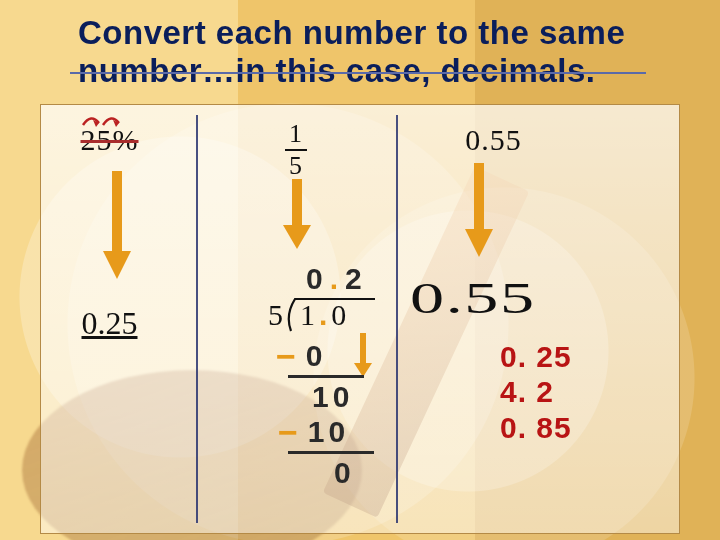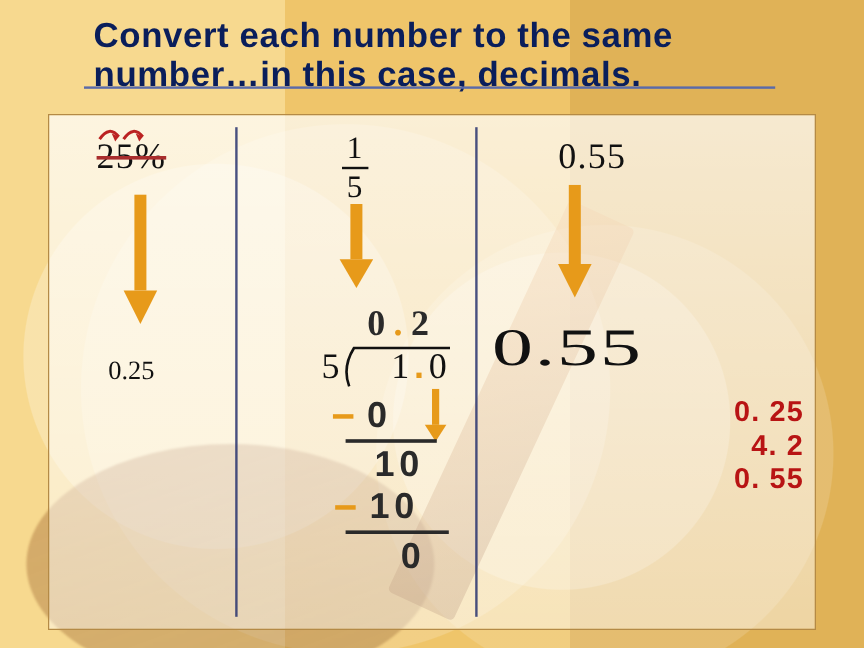--- a/index.html
+++ b/index.html
@@ -32,21 +32,21 @@
   .bg .shape2 {
     position:absolute; left:3%; bottom:-30px; width:340px; height:200px;
     background: linear-gradient(160deg, rgba(150,80,30,.35), rgba(110,60,20,.25));
     border-radius:50%;
     filter: blur(1px);
   }
   
   .title {
     position: relative; z-index: 2;
     padding: 14px 0 4px 78px;
-    font-size: 29px; font-weight: 900;
+    font-size: 33px; font-weight: 900;
     color: #0a1e5b;
     letter-spacing: .5px;
     line-height: 1.15;
   }
   .title .underline {
     position:absolute; left:70px; right:74px; top:72px; height:2px;
     background:#5a6aa9;
   }
   
   .panel {
@@ -92,43 +92,43 @@
   
   .arrow {
     position:absolute;
   }
   .arrow svg { display:block; }
   
   .yellow-arrow svg path, .yellow-arrow svg polygon { fill:#e79a1a; }
   
   .result1 {
     position:absolute; top:200px; left:0; right:0; text-align:center;
-    font-family:"Times New Roman",serif; font-size:22px; color:#111;
+    font-family:"Times New Roman",serif; font-size:32px; color:#111;text-decoration:underline;
   }
   
   .longdiv {
     position:absolute; top:158px; left:42px; width:150px;
     font-family:"Arial Black","Arial",sans-serif; font-weight:900;
     color:#2a2a2a; font-size:30px; line-height:1.05;
     letter-spacing:4px;
   }
   .longdiv .quotient {
-    position:absolute; top:0; left:68px;font-family:Liberation Serif, serif;
+    position:absolute; top:0; left:68px;
   }
   .longdiv .quotient .dot { color:#e79a1a; padding:0 3px; }
   .longdiv .divisor {
     position:absolute; top:36px; left:30px;
     font-family:"Times New Roman",serif; font-weight:400; font-size:30px; color:#111; letter-spacing:0;
   }
   .longdiv .bracket {
     position:absolute; top:32px; left:47px; width:90px; height:40px;
   }
   .longdiv .dividend {
     position:absolute; top:36px; left:62px;
-    font-family:"Times New Roman",serif; font-weight:400; font-size:30px; color:#111; letter-spacing:2px;margin-left:26px;
+    font-family:"Times New Roman",serif; font-weight:400; font-size:30px; color:#111; letter-spacing:2px;
   }
   .longdiv .dividend .ddot { font-family:"Arial Black",sans-serif; color:#e79a1a; font-weight:900; padding:0 2px;}
   .longdiv .step {
     position:absolute; left:0; width:170px; text-align:left;
   }
   .longdiv .s1 { top:76px;  left:38px; }
   .longdiv .s1 .minus { color:#e79a1a; font-size:34px; font-weight:900; vertical-align:-2px; padding-right:6px;}
   .longdiv .hr1 { position:absolute; top:112px; left:50px; width:76px; height:3px; background:#2a2a2a; }
   .longdiv .s2 { top:118px; left:74px; }
   .longdiv .s3 { top:152px; left:40px; }
@@ -141,21 +141,21 @@
   .big055 {
     position:absolute; top:168px; left:14px;
     font-family:"Times New Roman",serif; font-size:44px; color:#111;
     transform: scaleX(1.55);
     transform-origin: left center;
     letter-spacing:1px;
   }
   .ans-list {
     position:absolute; top:234px; left:104px; width:170px;
     font-family:"Arial Black","Arial",sans-serif; font-weight:900;
-    font-size:24px; line-height:1.18; color:#b81414; text-align:right;
+    font-size:30px; line-height:1.18; color:#b81414; text-align:left;
     letter-spacing:1px;
   }
 </style>
 </head>
 <body>
 
 <div class="bg">
   <div class="circles"></div>
   <div class="shape1"></div>
   <div class="shape2"></div>
@@ -241,16 +241,16 @@
       <svg width="36" height="96" viewBox="0 0 36 96">
         <rect x="13" y="0" width="10" height="66" fill="#e79a1a"></rect>
         <polygon points="4,66 32,66 18,94" fill="#e79a1a"></polygon>
       </svg>
     </div>
     <div class="big055">0.55</div>
 
     <div class="ans-list">
       <div>0. 25</div>
       <div>4. 2</div>
-      <div>0. 55</div>
+      <div>0. 85</div>
     </div>
   </div>
 </div>
 
 </body></html>

